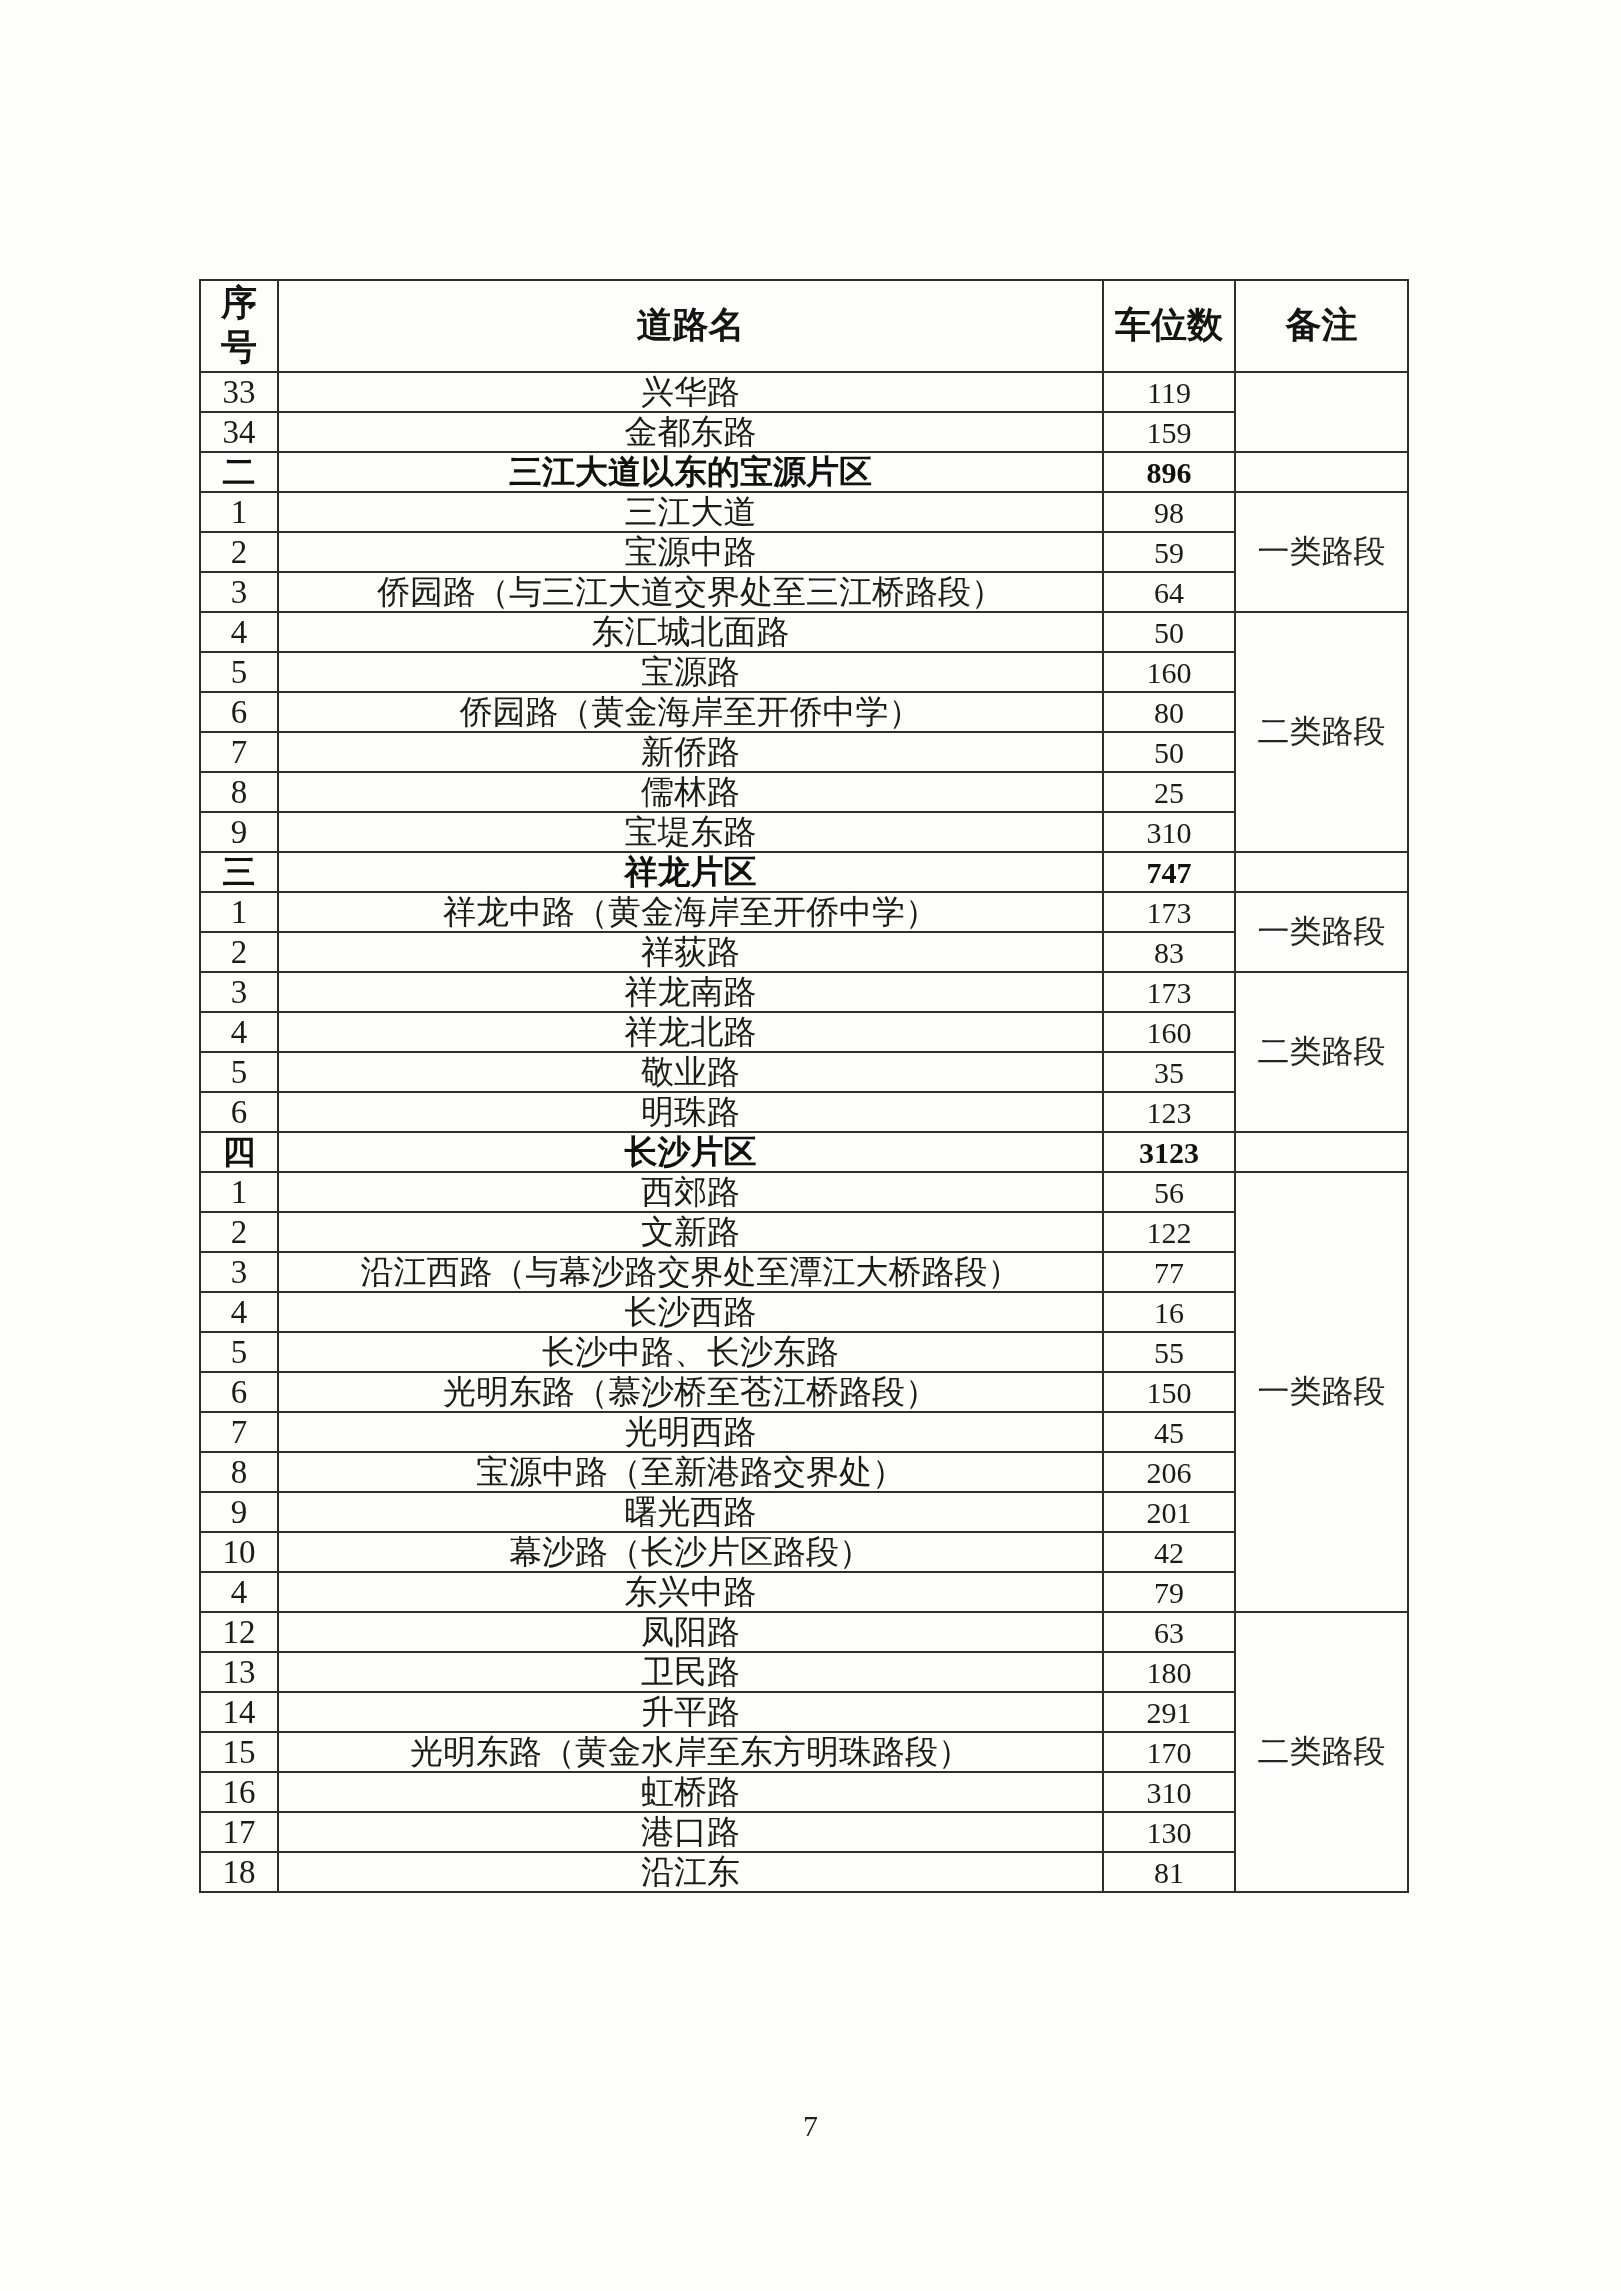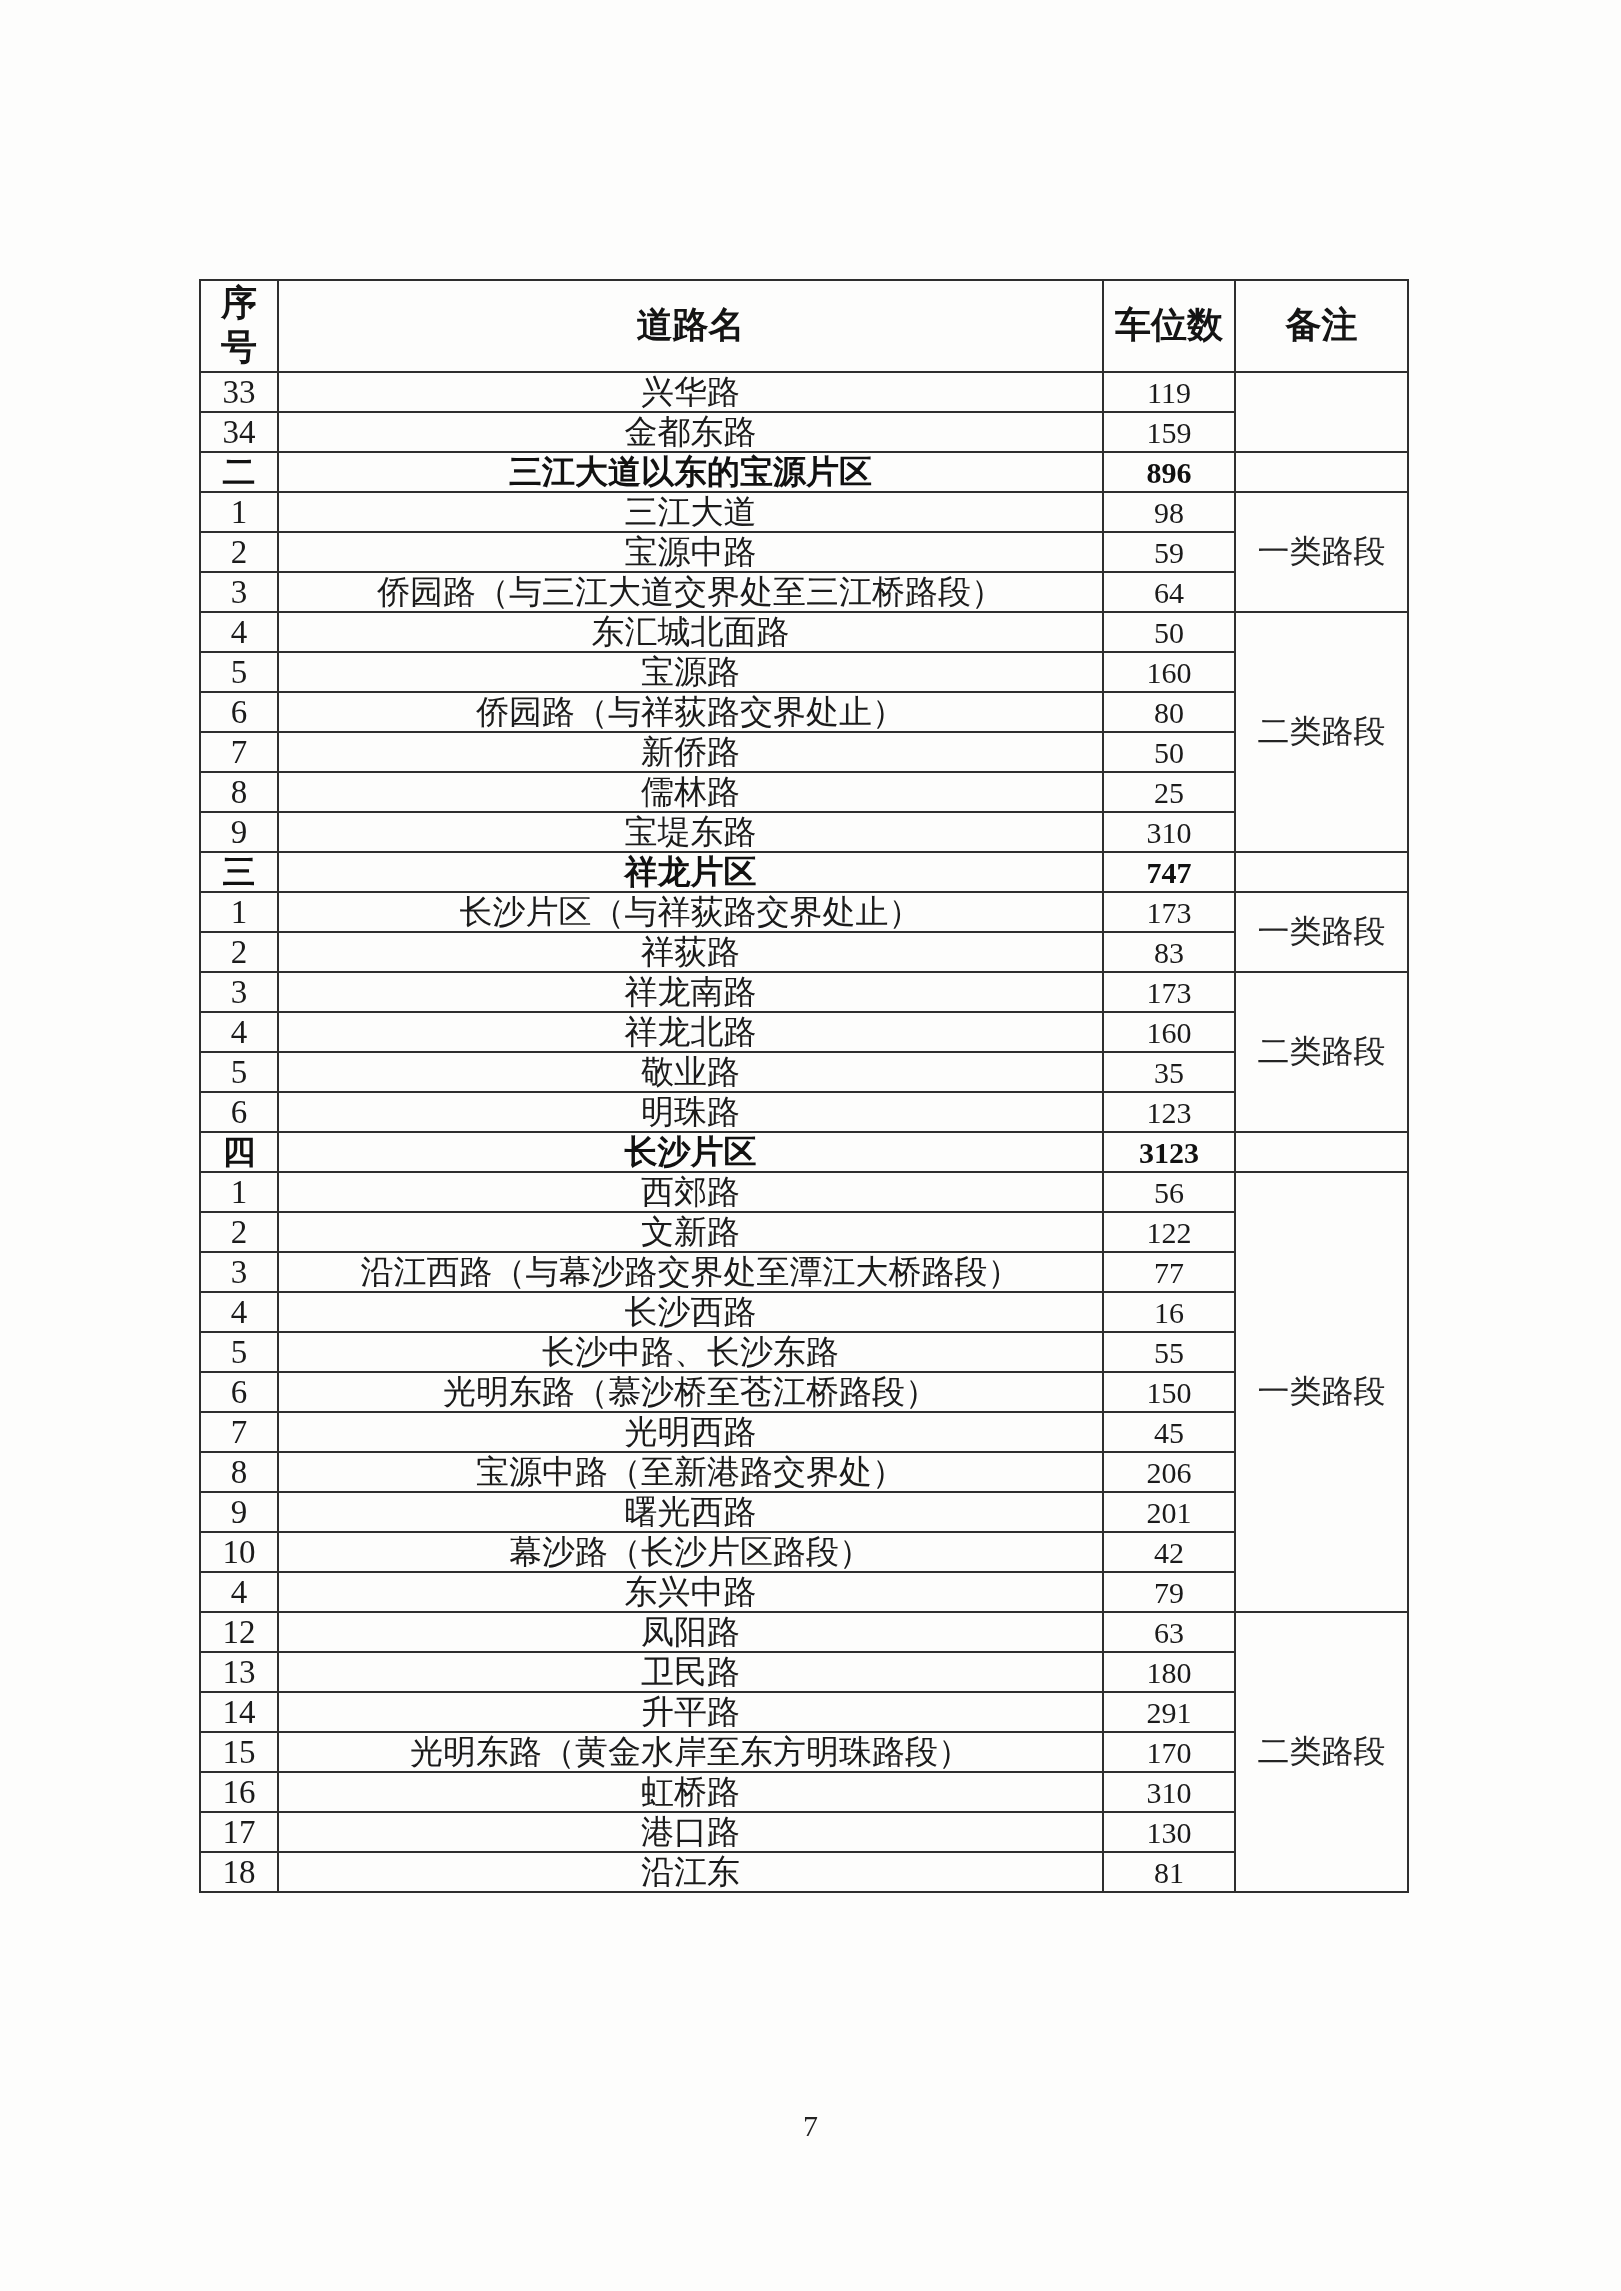--- a/index.html
+++ b/index.html
@@ -130,21 +130,21 @@
         <td class="cnt">50</td>
         <td class="rmk" rowspan="6">二类路段</td>
       </tr>
       <tr>
         <td>5</td>
         <td>宝源路</td>
         <td class="cnt">160</td>
       </tr>
       <tr>
         <td>6</td>
-        <td>侨园路（与祥荻路交界处止）</td>
+        <td>侨园路（黄金海岸至开侨中学）</td>
         <td class="cnt">80</td>
       </tr>
       <tr>
         <td>7</td>
         <td>新侨路</td>
         <td class="cnt">50</td>
       </tr>
       <tr>
         <td>8</td>
         <td>儒林路</td>
@@ -156,21 +156,21 @@
         <td class="cnt">310</td>
       </tr>
       <tr class="section-row">
         <td>三</td>
         <td>祥龙片区</td>
         <td class="cnt">747</td>
         <td class="rmk"></td>
       </tr>
       <tr>
         <td>1</td>
-        <td>长沙片区（与祥荻路交界处止）</td>
+        <td>祥龙中路（黄金海岸至开侨中学）</td>
         <td class="cnt">173</td>
         <td class="rmk" rowspan="2">一类路段</td>
       </tr>
       <tr>
         <td>2</td>
         <td>祥荻路</td>
         <td class="cnt">83</td>
       </tr>
       <tr>
         <td>3</td>

